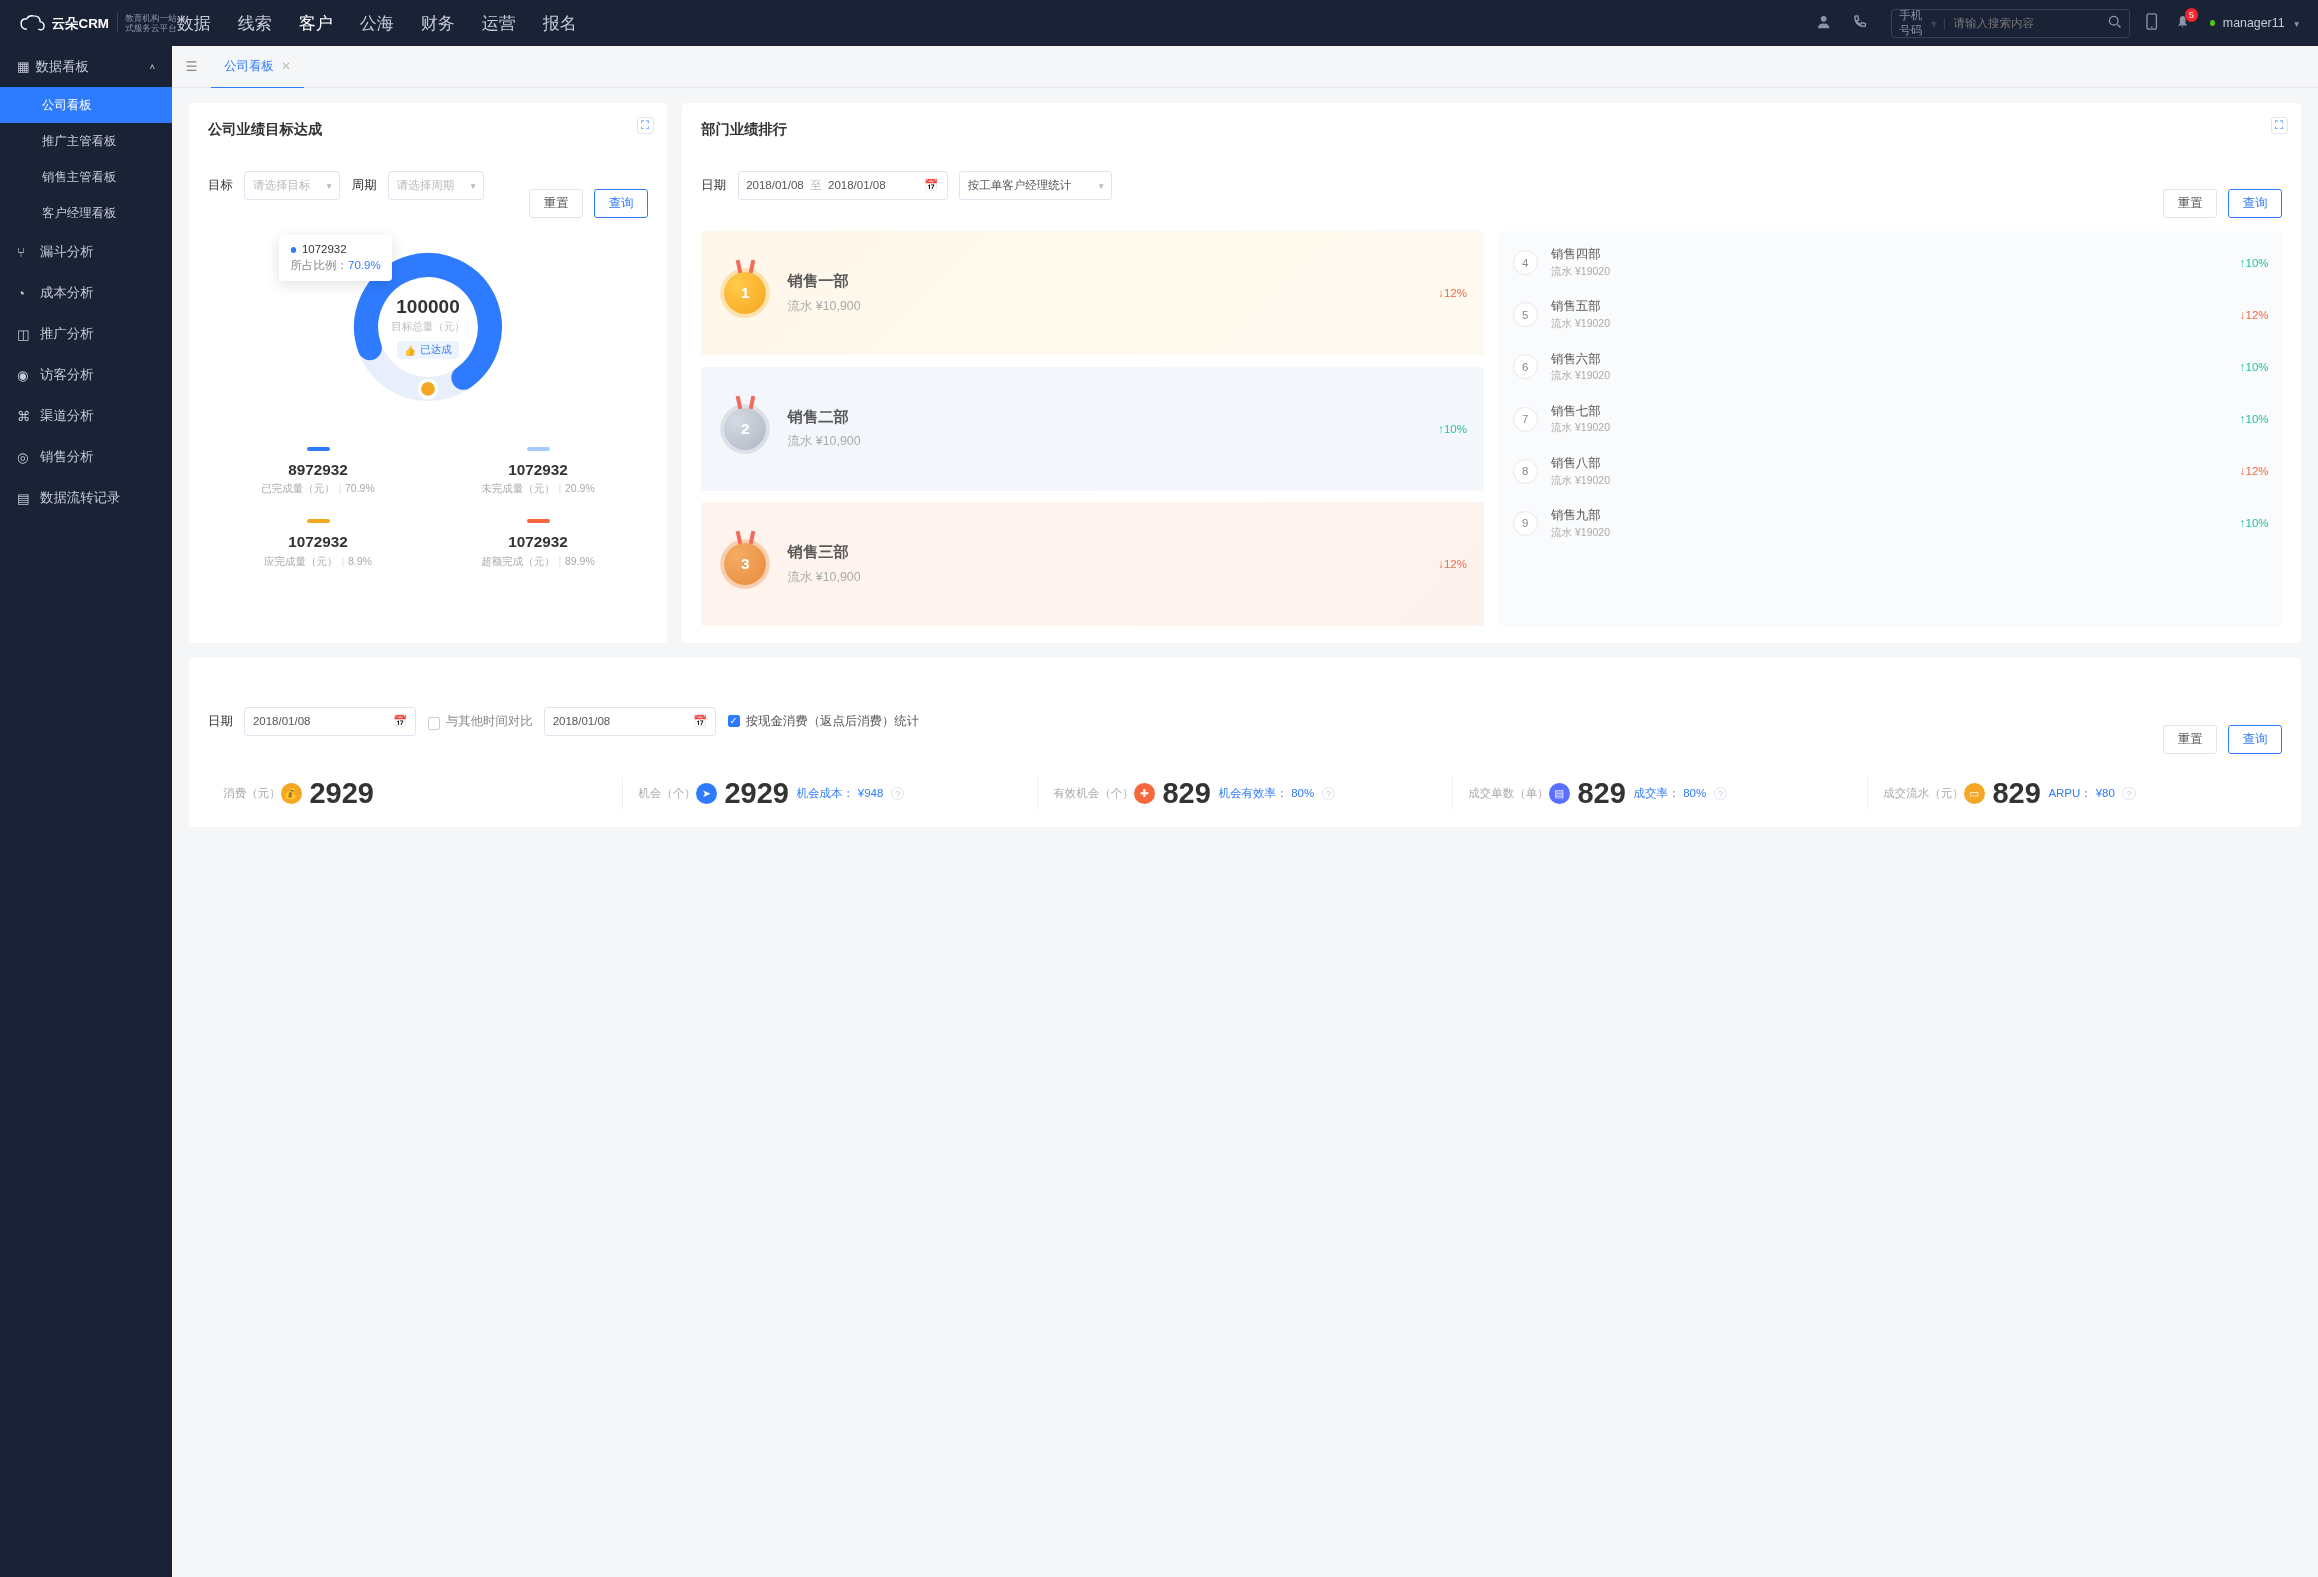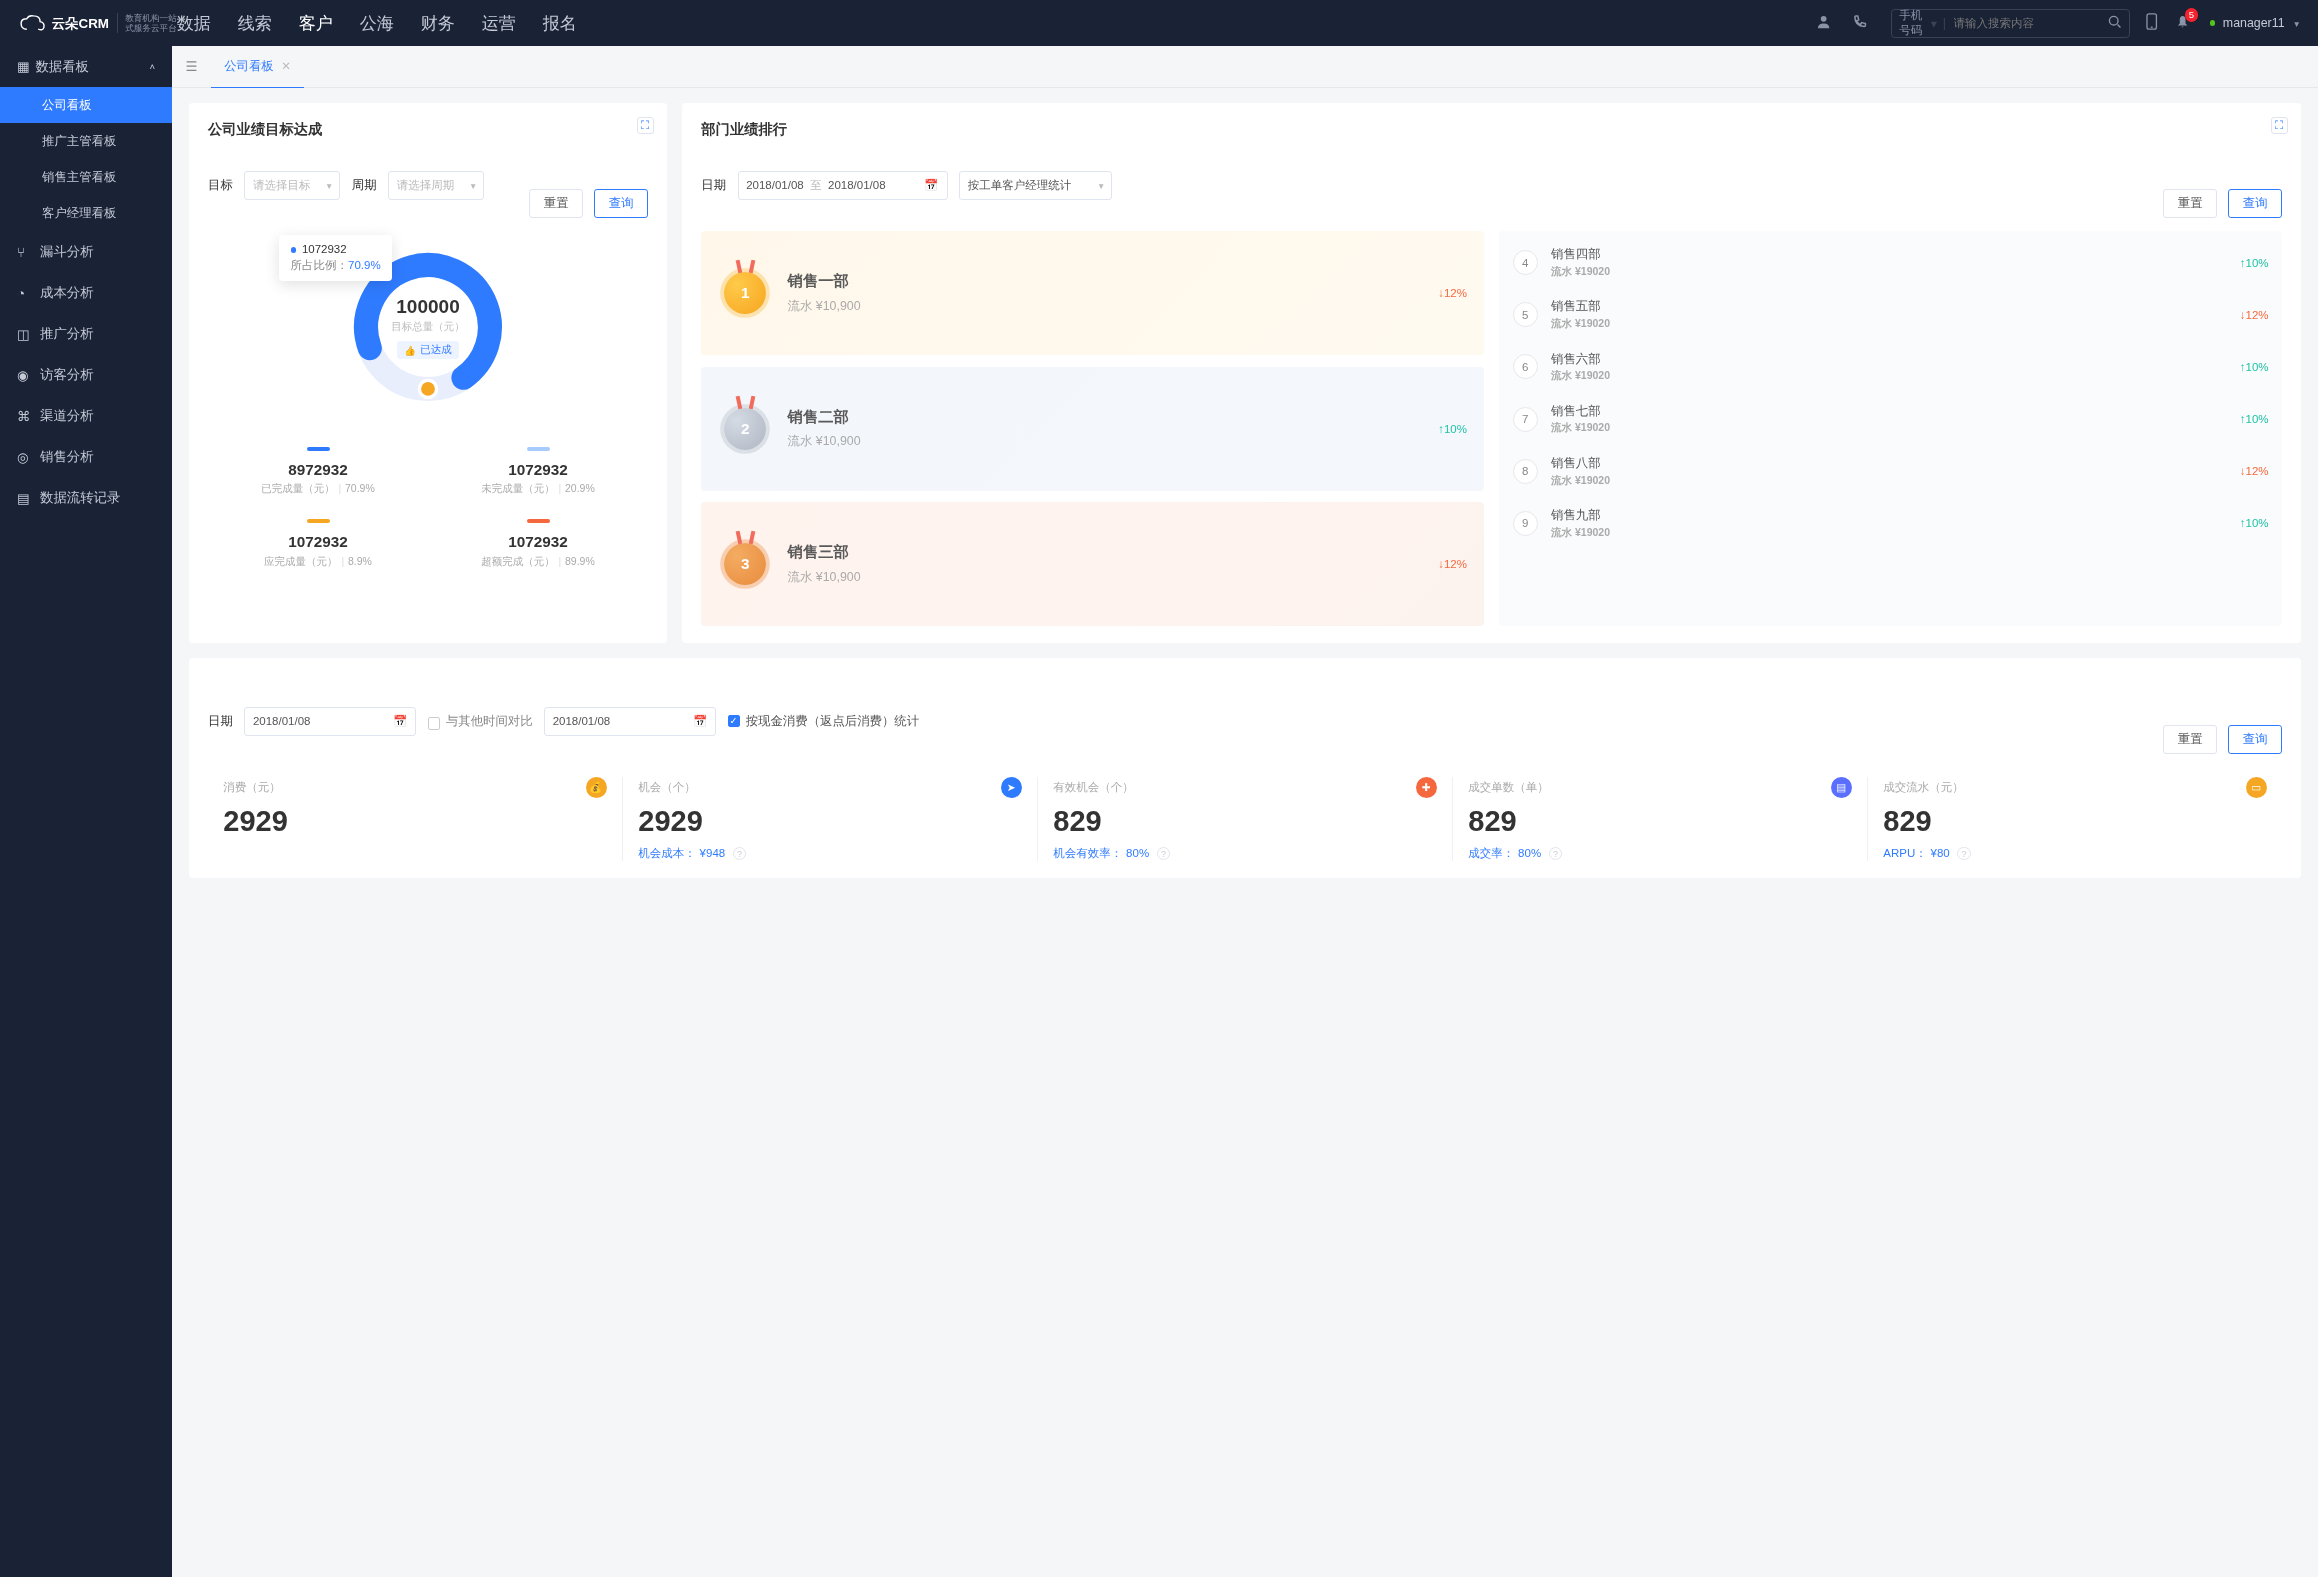--- a/index.html
+++ b/index.html
@@ -93,26 +93,26 @@
 .rank-sub { font-size:12.4px; color:#aaa; margin-top:5.7px; }
 .rank-delta { margin-left:auto; font-size:11.5px; }
 .delta-up { color:#1ec3a5; }
 .delta-down { color:#f5683e;text-align:right; }
 
 .rank-list { flex:1; background:#fafbfc; border-radius:3.8px; padding: 5.7px 0; }
 .rank-row { display:flex; align-items:center; padding:9.6px 13.4px; gap:13.4px; }
 .rank-num { width:25px; height:25px; border-radius:50%; background:#fff; border:1px solid #e8e8ec; display:flex; align-items:center; justify-content:center; color:#888; font-size:11.5px; }
 .rank-row .info { flex:1; }
 .rank-row .nm { font-size:12.4px; color:#555; }
-.rank-row .sb { font-size:10.5px; color:#aaa; margin-top:1.9px;font-weight:bold; }
+.rank-row .sb { font-size:10.5px; color:#aaa; margin-top:1.9px; }
 .rank-row .dv { font-size:11.5px; }
 
 
 .metrics { display:flex; margin-top:23px; }
-.metric { flex:1; padding:0 15.3px; border-right:1px solid #eef0f4; display:flex; flex-direction:column; gap:7.6px; }
+.metric { flex:1; padding:0 15.3px; border-right:1px solid #eef0f4; display:flex; flex-direction:row; gap:7.6px; }
 .metric:last-child{ border-right:none; }
 .metric-head { display:flex; align-items:center; font-size:11.5px; color:#aaa; }
 .metric-head .ic { margin-left:auto; width:21px;height:21px;border-radius:50%; display:flex;align-items:center;justify-content:center; color:#fff; font-size:10.5px;}
 .metric-val { font-size:29px; font-weight:700; color:#333; }
 .metric-foot { font-size:11.5px; color:#2f7bff; display:flex; align-items:center; gap:3.8px;}
 .metric-foot .q { color:#ccc; border:1px solid #e0e4ef; width:13.4px;height:13.4px;border-radius:50%;display:inline-flex;align-items:center;justify-content:center;font-size:9.6px; margin-left:3.8px;}
 .cbx { width:12.4px;height:12.4px;border:1px solid #ccc;display:inline-block;border-radius:1.9px;margin-right:5.7px;vertical-align:middle;}
 .cbx.checked { background:#2f7bff; border-color:#2f7bff; position:relative;}
 .cbx.checked:after{content:"✓";color:#fff;font-size:9.6px;position:absolute;left:1px;top:-1px;}
 .date-in { border:1px solid #e0e4ef; border-radius:2.9px; height:29px; padding:0 7.6px; display:flex; align-items:center; font-size:11.5px; color:#555; width:172px;}

